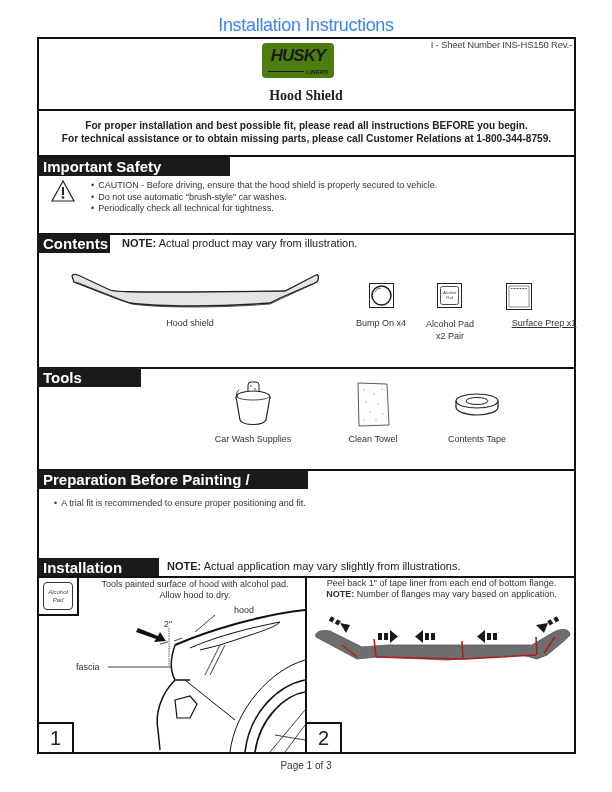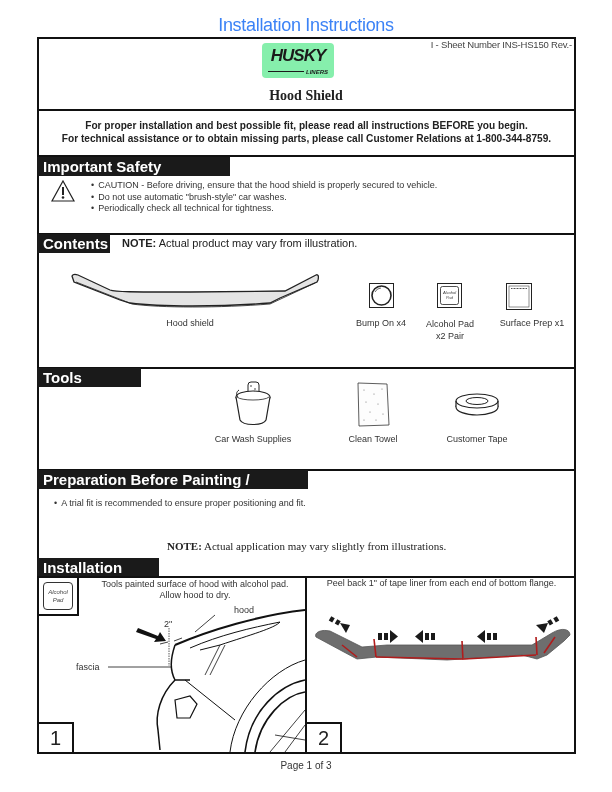--- a/index.html
+++ b/index.html
@@ -2,21 +2,21 @@
 <html><head>
 <meta charset="utf-8">
 <style>
   html, body { margin:0; padding:0; background:#fff; }
   body { width:612px; height:792px; position:relative; font-family:"Liberation Sans", sans-serif; color:#222; overflow:hidden; }
   .abs { position:absolute; }
   .doc-title { left:0; width:612px; top:15px; text-align:center; font-size:18px; color:#3b82f6; letter-spacing:-0.3px; }
   .frame { left:37px; top:37px; width:539px; height:717px; border:2px solid #111; box-sizing:border-box; }
   .hline { left:37px; width:539px; height:2px; background:#111; }
   .sheet-num { right:40px; top:39px; font-size:9.5px; color:#444; letter-spacing:-0.2px; }
-  .logo { left:262px; top:43px; width:72px; height:35px; background:#86efac; border-radius:4px; }
+  .logo { left:262px; top:43px; width:72px; height:35px; background:#4d7c0f; border-radius:4px; }
   .logo .brand { position:absolute; left:0; right:0; top:3px; text-align:center; font-weight:bold; font-style:italic; font-size:17px; color:#1a1a1a; letter-spacing:-1px; }
   .logo .sub { position:absolute; right:6px; bottom:3px; font-weight:bold; font-style:italic; font-size:6px; color:#1a1a1a; }
   .logo .rule { position:absolute; left:6px; right:30px; bottom:6px; height:1.5px; background:#1a1a1a; }
   .product { left:0; width:612px; top:88px; text-align:center; font-family:"Liberation Serif", serif; font-weight:bold; font-size:14px; color:#222; }
   .intro { left:40px; width:533px; top:119px; text-align:center; font-weight:bold; font-size:11px; line-height:13px; color:#222; transform:scaleX(0.92); transform-origin:center; }
   .sec-head { background:#1a1a1a; color:#fff; font-weight:bold; font-size:15px; height:19px; line-height:19px; padding:0 6px 0 6px; box-sizing:border-box; transform-origin:left; }
   .note { font-size:11px; color:#222; }
   .note b { font-weight:bold; }
   ul.bul { margin:0; padding:0; list-style:none; font-size:9px; line-height:11.5px; color:#333; }
   ul.bul li::before { content:"\2022"; margin-right:4px; }
@@ -94,21 +94,21 @@
   <div>x2 Pair</div>
 </div>
 
 <div class="abs" style="left:506px; top:283px; width:26px; height:27px;">
   <svg width="26" height="27" viewBox="0 0 26 27">
       <rect x="0.5" y="0.5" width="25" height="26" fill="#fff" stroke="#222"></rect>
       <rect x="3" y="3" width="20" height="21" fill="#fff" stroke="#444" stroke-width="0.6"></rect>
       <line x1="5" y1="5.5" x2="21" y2="5.5" stroke="#555" stroke-width="1" stroke-dasharray="1 0.5"></line>
     </svg>
 </div>
-<div class="abs lbl" style="left:492px; top:318px; width:80px;">Surface Prep x1</div>
+<div class="abs lbl" style="left:504px; top:318px; width:80px;text-decoration:underline;">Surface Prep x1</div>
 <div class="abs hline" style="top:367px"></div>
 
 <div class="abs sec-head" style="left:37px; top:368px; width:104px;">Tools Required</div>
 <div class="abs" style="left:233px; top:380px; width:40px; height:50px;">
   <svg width="40" height="50" viewBox="0 0 40 50">
       <rect x="15" y="2" width="11" height="14" rx="3" fill="#fff" stroke="#222" stroke-width="1"></rect>
       <circle cx="18" cy="6" r="0.8" fill="#333"></circle>
       <circle cx="22" cy="9" r="0.8" fill="#333"></circle>
       <ellipse cx="20" cy="17" rx="17" ry="6" fill="#fff" stroke="#222" stroke-width="1.2"></ellipse>
       <path d="M3 17 L 7 40 C 10 46, 30 46, 33 40 L 37 17" fill="#fff" stroke="#222" stroke-width="1.2"></path>
@@ -139,30 +139,30 @@
 <div class="abs" style="left:454px; top:393px; width:46px; height:24px;">
   <svg width="46" height="24" viewBox="0 0 46 24">
       <ellipse cx="23" cy="14" rx="21" ry="8" fill="#fff" stroke="#222" stroke-width="1.2"></ellipse>
       <rect x="2" y="8" width="42" height="6" fill="#fff"></rect>
       <ellipse cx="23" cy="8" rx="21" ry="7" fill="#fff" stroke="#222" stroke-width="1.2"></ellipse>
       <line x1="2" y1="8" x2="2" y2="14" stroke="#222" stroke-width="1.2"></line>
       <line x1="44" y1="8" x2="44" y2="14" stroke="#222" stroke-width="1.2"></line>
       <ellipse cx="23" cy="8" rx="11" ry="3.5" fill="#fff" stroke="#222" stroke-width="1"></ellipse>
     </svg>
 </div>
-<div class="abs lbl" style="left:432px; top:434px; width:90px;">Customer Tape</div>
+<div class="abs lbl" style="left:432px; top:434px; width:90px;">Contents Tape</div>
 <div class="abs hline" style="top:469px"></div>
 
 <div class="abs sec-head" style="left:37px; top:470px; width:271px;">Preparation Before Painting / Installation</div>
 <ul class="abs bul" style="left:54px; top:498px; width:510px;">
   <li>A trial fit is recommended to ensure proper positioning and fit.</li>
 </ul>
 
 <div class="abs sec-head" style="left:37px; top:558px; width:122px;">Installation Steps</div>
-<div class="abs note" style="left:167px; top:540px;font-family:Liberation Serif, serif;"><b>NOTE:</b> <span>Actual application may vary slightly from illustrations.</span></div>
+<div class="abs note" style="left:167px; top:560px;"><b>NOTE:</b> <span>Actual application may vary slightly from illustrations.</span></div>
 <div class="abs hline" style="top:576px"></div>
 <div class="abs" style="left:305px; top:576px; width:2px; height:178px; background:#111;"></div>
 
 <div class="abs" style="left:37px; top:576px; width:42px; height:40px; border:2px solid #111; box-sizing:border-box; background:#fff;">
   <div style="position:absolute; left:4px; top:4px; width:30px; height:28px; border:1px solid #333; border-radius:4px; font-size:6px; font-style:italic; color:#444; text-align:center; line-height:8px; padding-top:5px; box-sizing:border-box;">Alcohol Pad</div>
 </div>
 <div class="abs steptext" style="left:90px; top:579px; width:210px;">
   <div>Tools painted surface of hood with alcohol pad.</div>
   <div>Allow hood to dry.</div>
 </div>
@@ -187,20 +187,21 @@
     <line x1="18" y1="67" x2="82" y2="67" stroke="#111" stroke-width="0.8"></line>
   </svg>
 </div>
 <div class="abs steptext" style="left:234px; top:605px;">hood</div>
 <div class="abs steptext" style="left:164px; top:619px;">2"</div>
 <div class="abs steptext" style="left:76px; top:662px;">fascia</div>
 <div class="abs stepnum" style="left:37px; top:722px; width:37px; height:32px;">1</div>
 
 <div class="abs steptext" style="left:307px; top:578px; width:269px;">
   <div>Peel back 1" of tape liner from each end of bottom flange.</div>
+  <div><b>NOTE:</b> <span>Number of flanges may vary based on application.</span></div>
 </div>
 <div class="abs" style="left:312px; top:615px; width:260px; height:60px;">
   <svg width="260" height="60" viewBox="0 0 260 60">
     <path d="M4 22 C 2 18, 8 14, 18 16 L 38 26 L 50 32 L 75 30 L 220 30 L 240 18 C 250 12, 258 14, 258 20 L 252 26 L 235 40 L 225 44 L 210 40 L 135 45 L 65 42 L 45 44 L 30 36 Z" fill="#6e6e6e" stroke="#555" stroke-width="0.8"></path>
     <g fill="none" stroke="#b01c1c" stroke-width="1.6">
       <line x1="62" y1="24" x2="64" y2="42"></line>
       <line x1="150" y1="26" x2="151" y2="45"></line>
       <line x1="224" y1="22" x2="225" y2="40"></line>
       <path d="M64 42 L 150 44 M 152 44 L 224 40"></path>
       <line x1="30" y1="30" x2="45" y2="42"></line>

